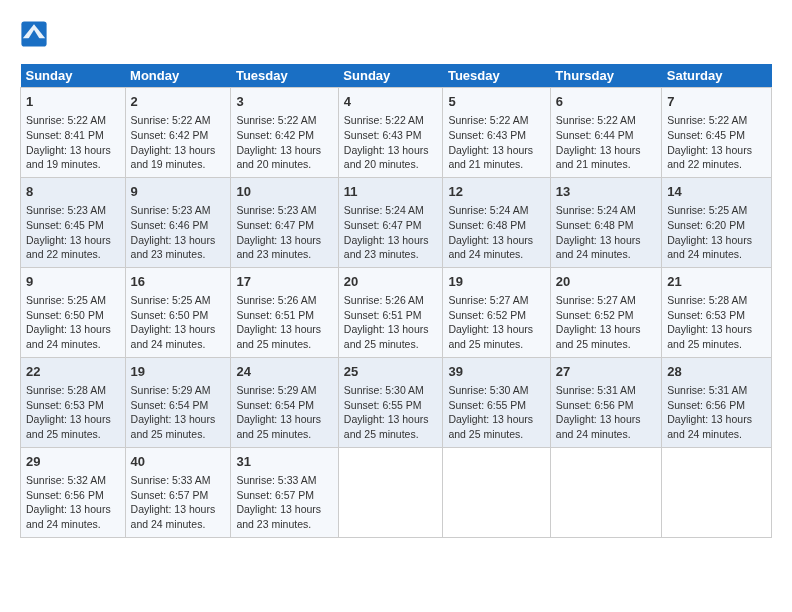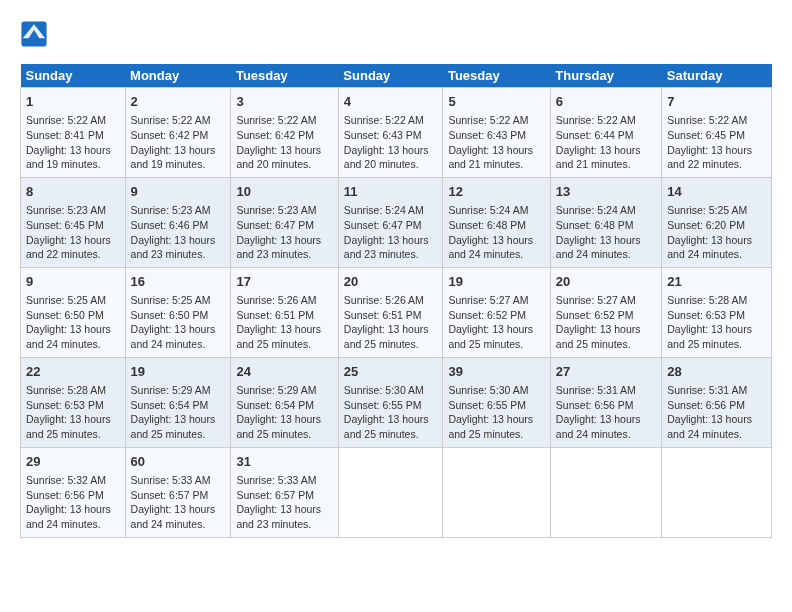--- a/index.html
+++ b/index.html
@@ -149,21 +149,21 @@
         <td><span class="day-num">22</span><span>Sunrise: 5:28 AM</span><br><span>Sunset: 6:53 PM</span><br><span>Daylight: 13 hours and 25 minutes.</span></td>
         <td><span class="day-num">19</span><span>Sunrise: 5:29 AM</span><br><span>Sunset: 6:54 PM</span><br><span>Daylight: 13 hours and 25 minutes.</span></td>
         <td><span class="day-num">24</span><span>Sunrise: 5:29 AM</span><br><span>Sunset: 6:54 PM</span><br><span>Daylight: 13 hours and 25 minutes.</span></td>
         <td><span class="day-num">25</span><span>Sunrise: 5:30 AM</span><br><span>Sunset: 6:55 PM</span><br><span>Daylight: 13 hours and 25 minutes.</span></td>
         <td><span class="day-num">39</span><span>Sunrise: 5:30 AM</span><br><span>Sunset: 6:55 PM</span><br><span>Daylight: 13 hours and 25 minutes.</span></td>
         <td><span class="day-num">27</span><span>Sunrise: 5:31 AM</span><br><span>Sunset: 6:56 PM</span><br><span>Daylight: 13 hours and 24 minutes.</span></td>
         <td><span class="day-num">28</span><span>Sunrise: 5:31 AM</span><br><span>Sunset: 6:56 PM</span><br><span>Daylight: 13 hours and 24 minutes.</span></td>
       </tr>
       <tr>
         <td><span class="day-num">29</span><span>Sunrise: 5:32 AM</span><br><span>Sunset: 6:56 PM</span><br><span>Daylight: 13 hours and 24 minutes.</span></td>
-        <td><span class="day-num">60</span><span>Sunrise: 5:33 AM</span><br><span>Sunset: 6:57 PM</span><br><span>Daylight: 13 hours and 24 minutes.</span></td>
+        <td><span class="day-num">40</span><span>Sunrise: 5:33 AM</span><br><span>Sunset: 6:57 PM</span><br><span>Daylight: 13 hours and 24 minutes.</span></td>
         <td><span class="day-num">31</span><span>Sunrise: 5:33 AM</span><br><span>Sunset: 6:57 PM</span><br><span>Daylight: 13 hours and 23 minutes.</span></td>
         <td class="empty-cell"></td>
         <td class="empty-cell"></td>
         <td class="empty-cell"></td>
         <td class="empty-cell"></td>
       </tr>
     </tbody>
 </table>
 
 </body></html>

